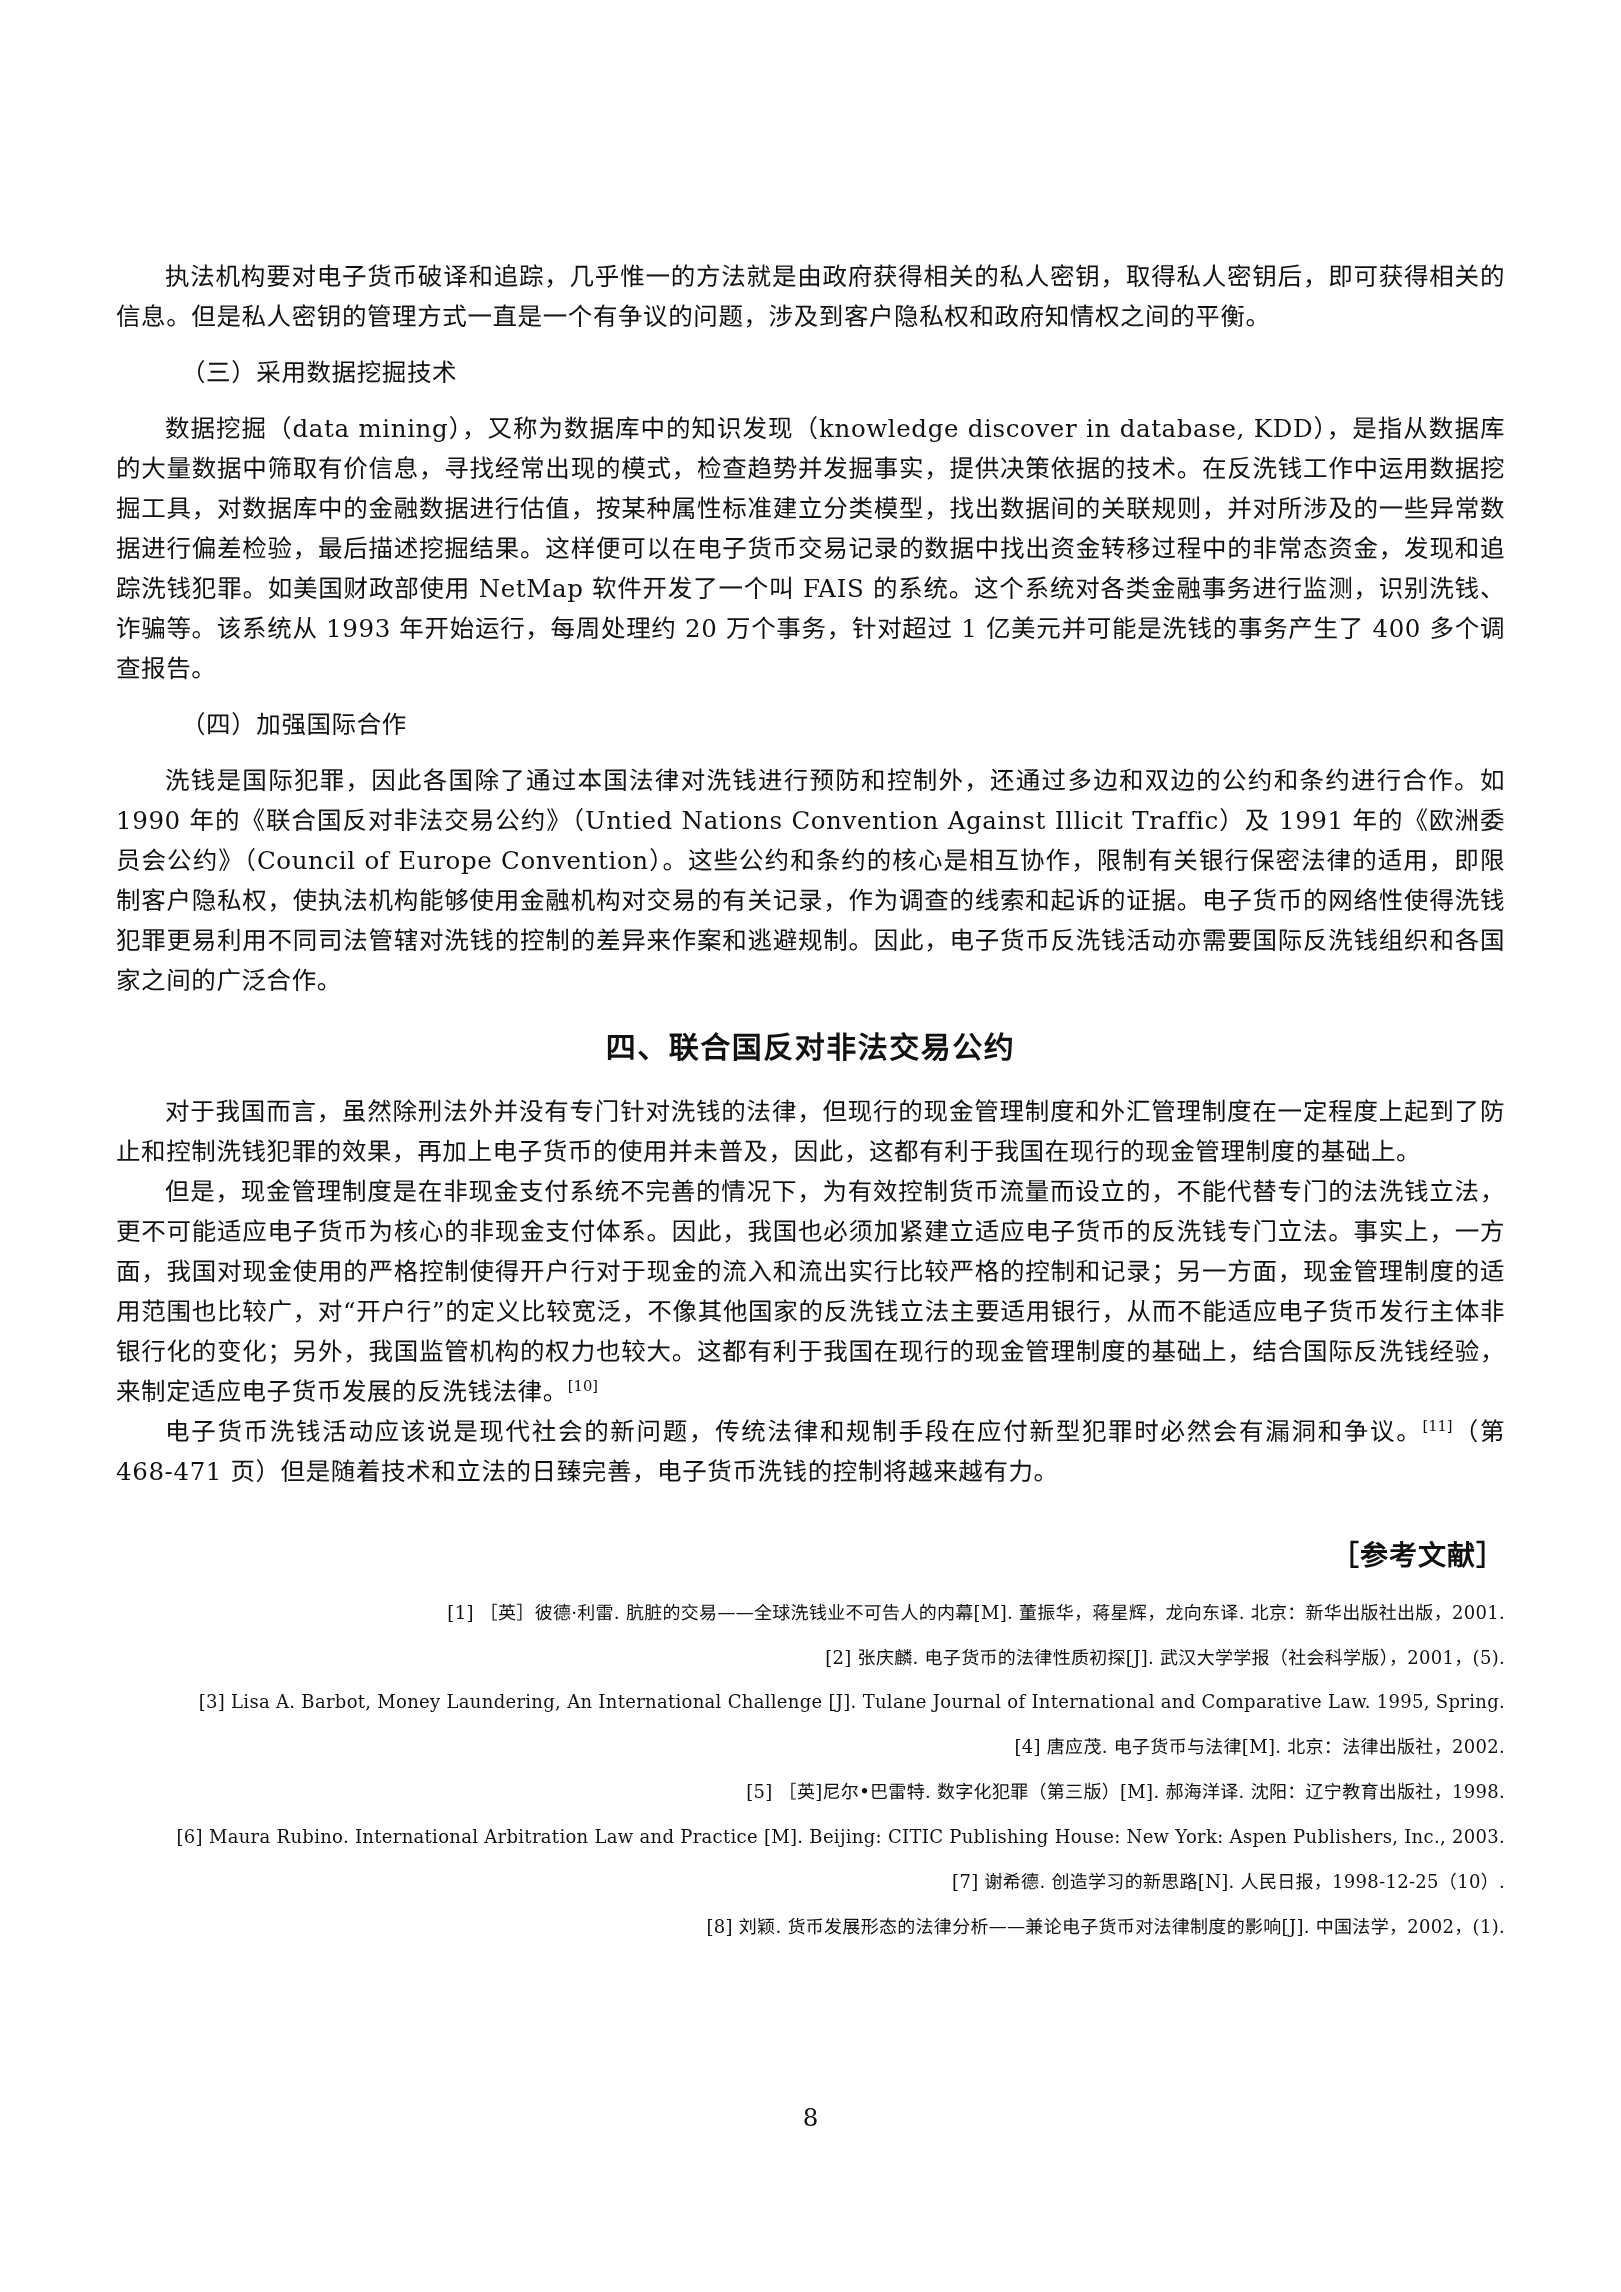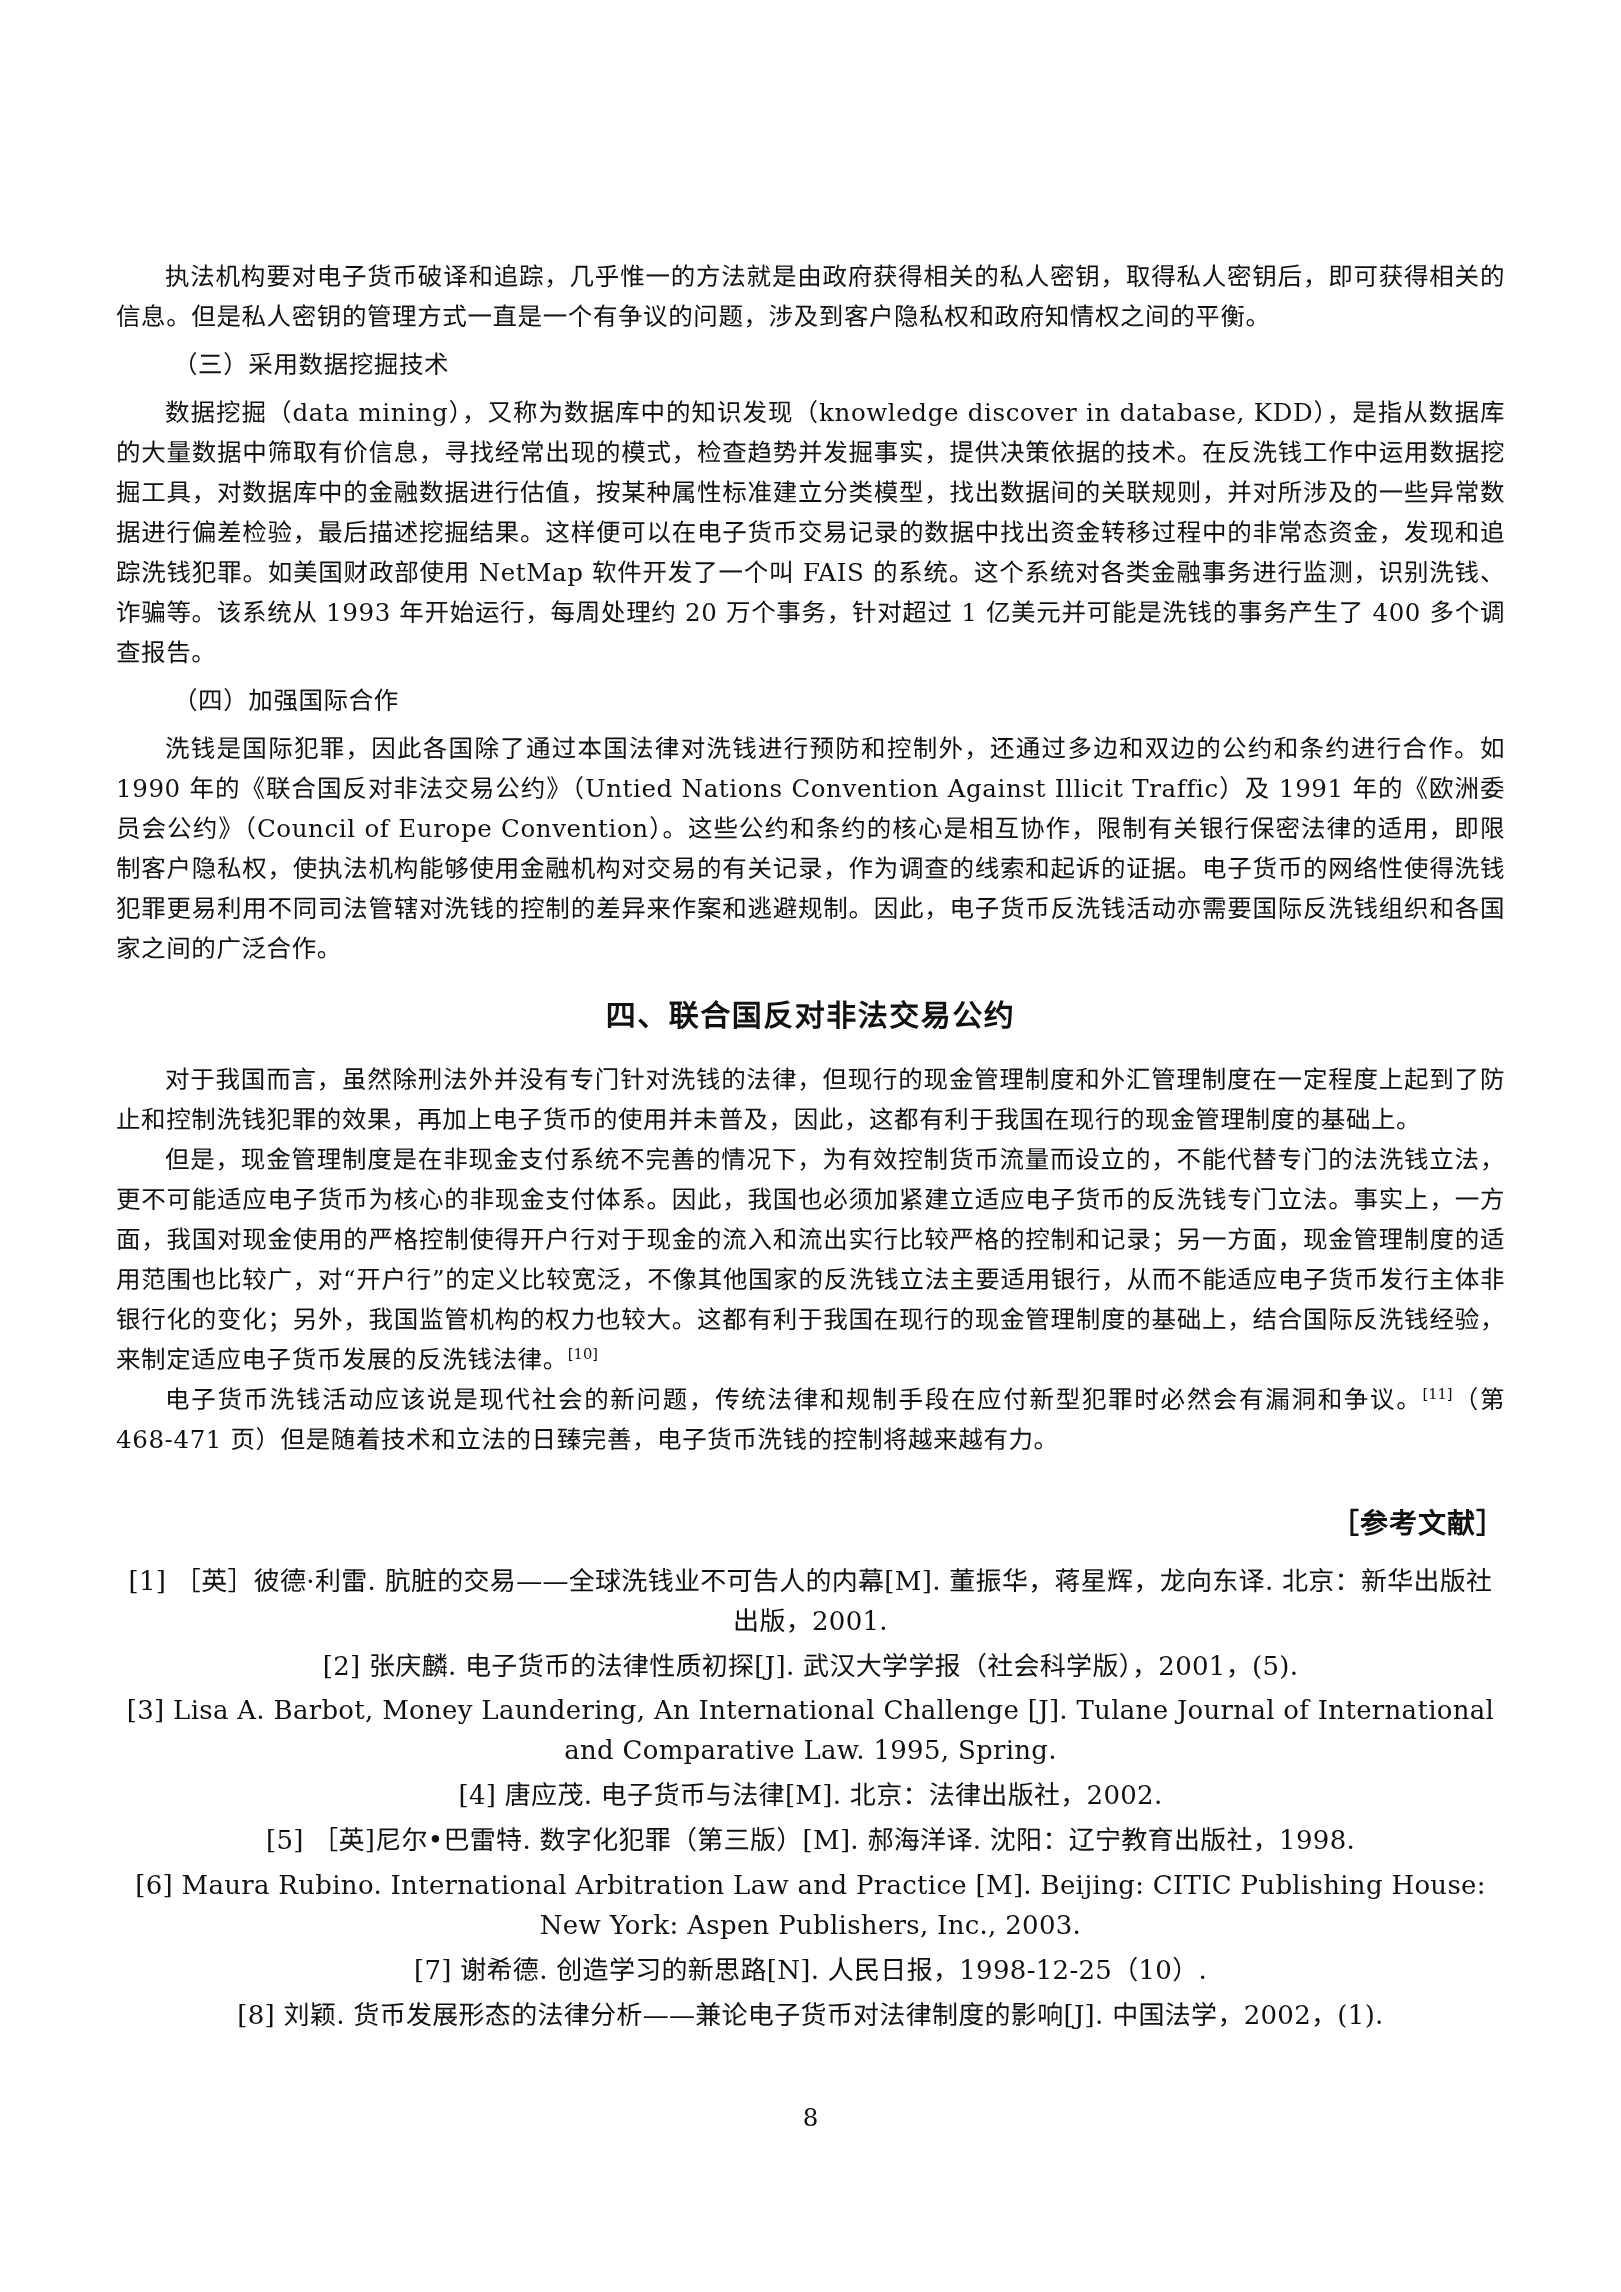--- a/index.html
+++ b/index.html
@@ -21,21 +21,21 @@
   .para {
     margin: 0;
     font-size: 24.5px;
     line-height: 40px;
     text-align: justify;
     text-indent: 2em;
     letter-spacing: 0.6px;
     word-break: break-word;
   }
   .subheading {
-    margin: 8px;
+    margin: 16px;
     font-size: 24.5px;
     line-height: 40px;
     text-indent: 2em;
     letter-spacing: 0.6px;
   }
   .section-heading {
     margin: 21.6px 0 25.5px 0;
     font-size: 30px;
     font-weight: bold;
     text-align: center;
@@ -44,23 +44,23 @@
   .ref-heading {
     margin: 41px 0 19.6px 0;
     font-size: 28px;
     font-weight: bold;
     text-align: right;
     letter-spacing: 1px;
   }
   .ref-list { margin: 0; }
   .ref {
     margin: 0 0 4.9px 0;
-    font-size: 26px;
+    font-size: 18px;
     line-height: 40px;
-    text-align: center;
+    text-align: right;
     letter-spacing: 0.3px;
     word-break: break-word;
   }
   sup.footnote {
     font-size: 14.7px;
     line-height: 0;
     vertical-align: super;
     letter-spacing: 0;
   }
   .page-number {

